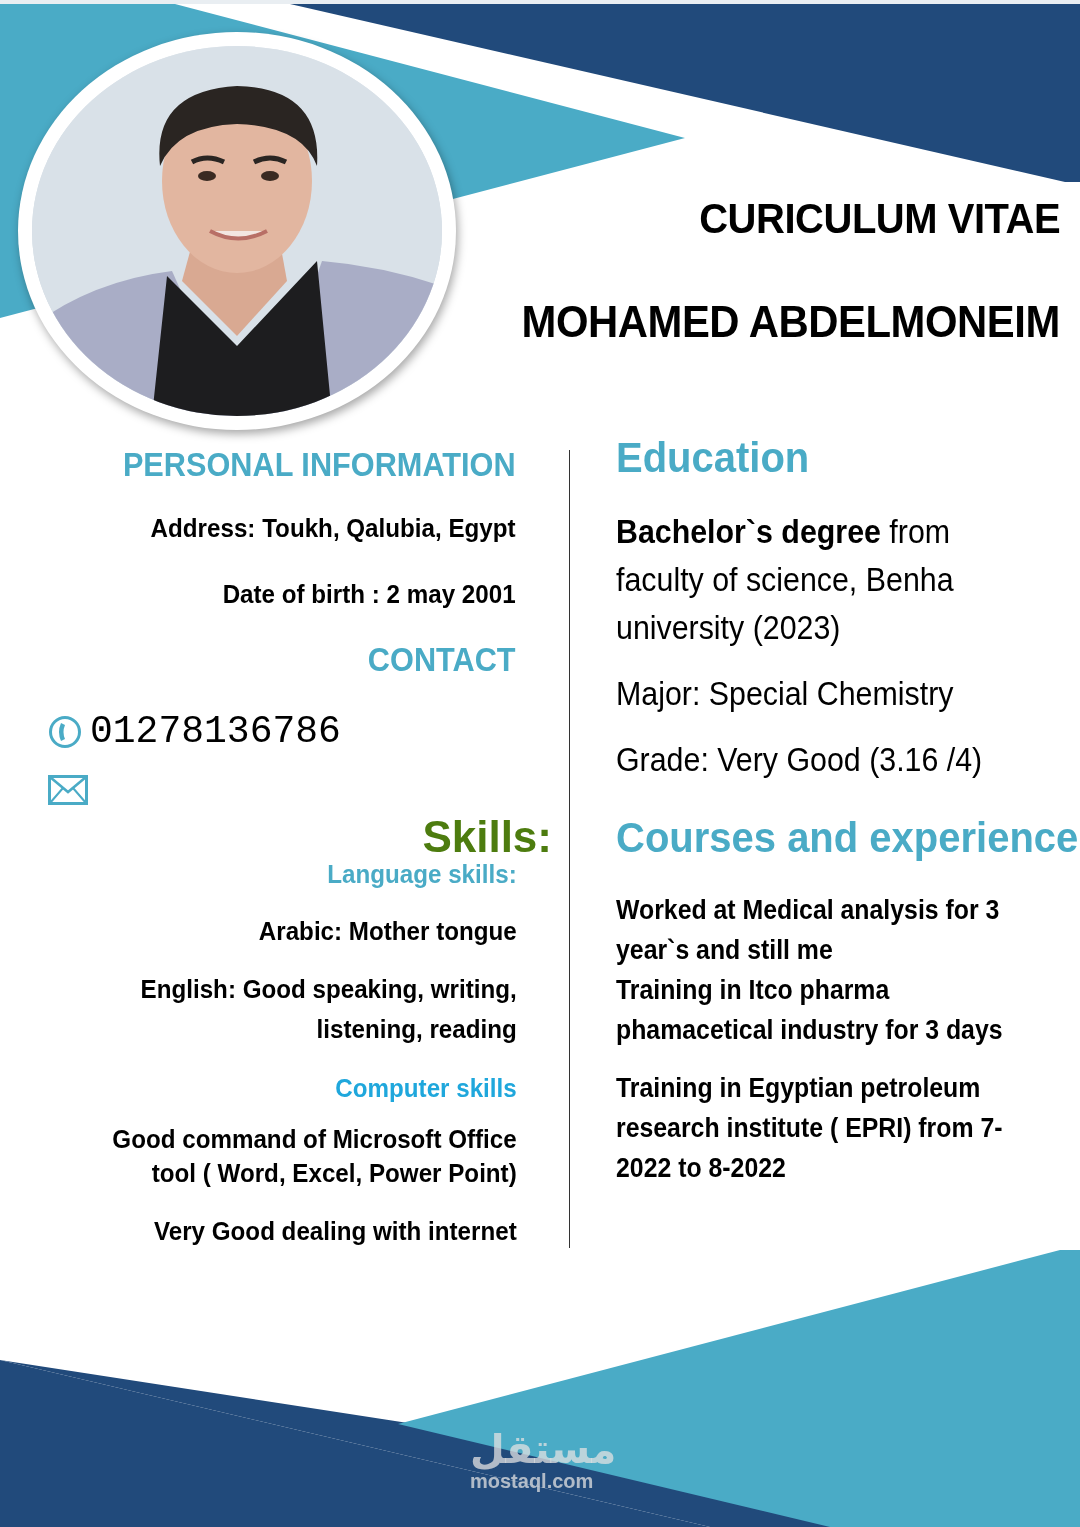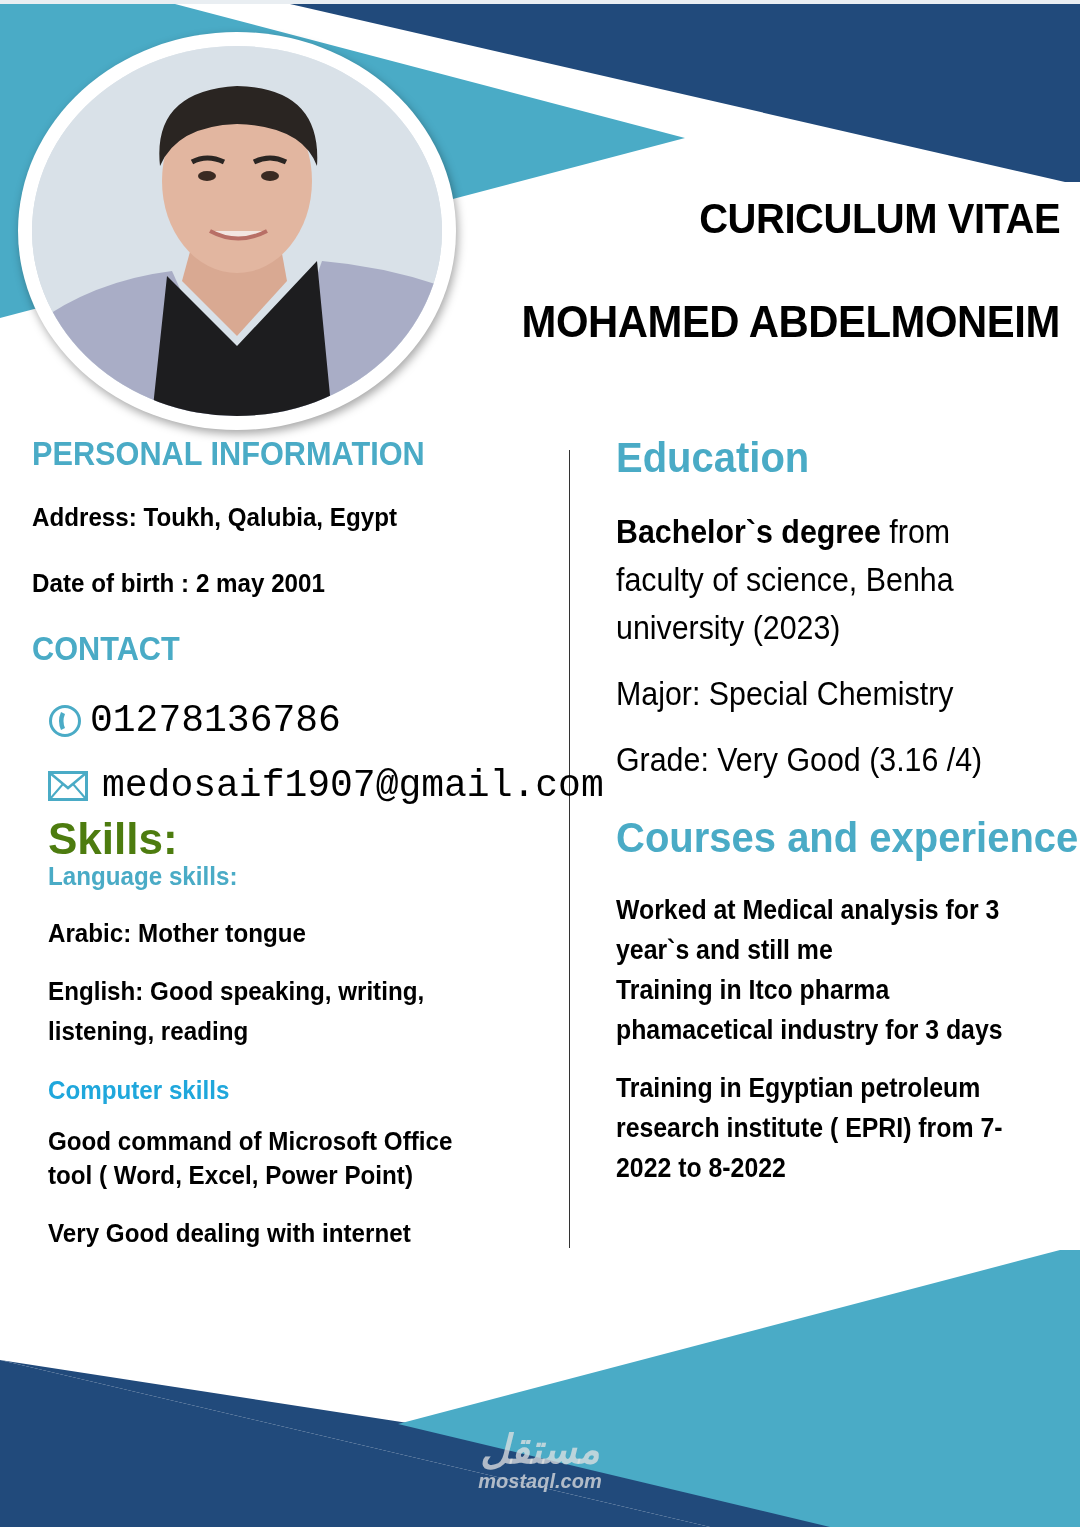--- a/index.html
+++ b/index.html
@@ -27,39 +27,39 @@
     position: absolute; right: 20px; z-index: 3; font-weight: bold;
     font-family: "Liberation Sans", sans-serif; letter-spacing: -0.5px;
     color: #000; white-space: nowrap;
   }
   .title.cv { top: 194px; font-size: 43px; transform: scaleX(0.93); transform-origin: right center; }
   .title.name { top: 296px; font-size: 45px; transform: scaleX(0.93); transform-origin: right center; }
 
   .divider { position: absolute; left: 569px; top: 450px; width: 1px; height: 798px; background: #333; z-index: 3; }
 
   .col { position: absolute; z-index: 3; }
-  .left { left: 32px; top: 432px; width: 520px; }
+  .left { left: 32px; top: 443px; width: 520px; text-align: right; }
   .right { left: 616px; top: 430px; width: 470px; }
 
   .h-teal { color: #4aabc6; font-weight: bold; margin: 0; }
   .h-sec { font-size: 33px; line-height: 44px; transform: scaleX(0.93); transform-origin: left center; white-space: nowrap; }
   .b { font-weight: bold; font-size: 26px; line-height: 40px; margin: 0; transform: scaleX(0.93); transform-origin: left center; white-space: nowrap; }
 
   .contact-row { display: flex; align-items: center; font-family: Liberation Mono, monospace; font-size: 38px; color: #000; white-space: nowrap; }
   .contact-row .ic { color: #4aabc6; margin-right: 8px; display: inline-flex; }
 
   .skills-title { font-size: 44px; line-height: 52px; color: #4d7c0f; font-weight: bold; margin: 0; }
   .sub-h { font-size: 26px; line-height: 34px; color: #4aabc6; font-weight: bold; margin: 0; transform: scaleX(0.93); transform-origin: left center; white-space: nowrap; }
   .sub-h.bright { color: #1fa7dc; }
 
   .edu-h { font-size: 43px; line-height: 54px; color: #4aabc6; font-weight: bold; margin: 0; transform: scaleX(0.93); transform-origin: left center; white-space: nowrap; }
   .edu-p { font-size: 33px; line-height: 48px; margin: 0; transform: scaleX(0.92); transform-origin: left center; white-space: nowrap; }
   .exp-p { font-weight: bold; font-size: 27px; line-height: 40px; margin: 0; transform: scaleX(0.92); transform-origin: left center; white-space: nowrap; }
 
-  .watermark { position: absolute; left: 470px; top: 1428px; width: 140px; text-align: center; z-index: 4; color: rgba(225,225,225,0.75); font-style: italic; }
+  .watermark { position: absolute; left: 470px; top: 1428px; width: 140px; z-index: 4; color: rgba(225,225,225,0.75); }
   .watermark .ar { font-size: 40px; font-weight: bold; line-height: 42px; font-family: "DejaVu Sans", sans-serif; }
   .watermark .en { font-size: 20px; line-height: 22px; font-weight: bold; }
 </style>
 </head>
 <body>
 
 <svg class="bg" viewBox="0 0 1080 1527" preserveAspectRatio="none">
   <rect x="0" y="0" width="1080" height="4" fill="#e9eef2"></rect>
 
   <polygon points="290,4 1080,4 1080,182 1065,182" fill="#214a7b"></polygon>
@@ -119,21 +119,20 @@
     <span>01278136786</span>
   </div>
   <div class="contact-row" style="margin-top:22px; margin-left:16px;">
     <span class="ic" style="margin-right:14px;">
       <svg width="40" height="30" viewBox="0 0 40 30">
           <rect x="1.5" y="1.5" width="37" height="27" fill="none" stroke="#4aabc6" stroke-width="3"></rect>
           <path d="M2,2 L20,17 L38,2" fill="none" stroke="#4aabc6" stroke-width="2.5"></path>
           <path d="M2,28 L15,13 M38,28 L25,13" stroke="#4aabc6" stroke-width="2"></path>
         </svg>
     </span>
-    <span>medosaif1907@gmail.com</span>
   </div>
 
   <div style="margin-left:16px; margin-top:6px;">
     <h2 class="skills-title">Skills:</h2>
     <h3 class="sub-h" style="margin-top:-6px;">Language skills:</h3>
     <p class="b" style="margin-top:20px;"> Arabic: Mother tongue</p>
     <p class="b" style="margin-top:18px;">English: Good speaking, writing,</p>
     <p class="b" style="margin-top:0;">listening, reading</p>
     <h3 class="sub-h bright" style="margin-top:22px;">Computer skills</h3>
     <p class="b" style="margin-top:14px;">Good command of Microsoft  Office</p>

